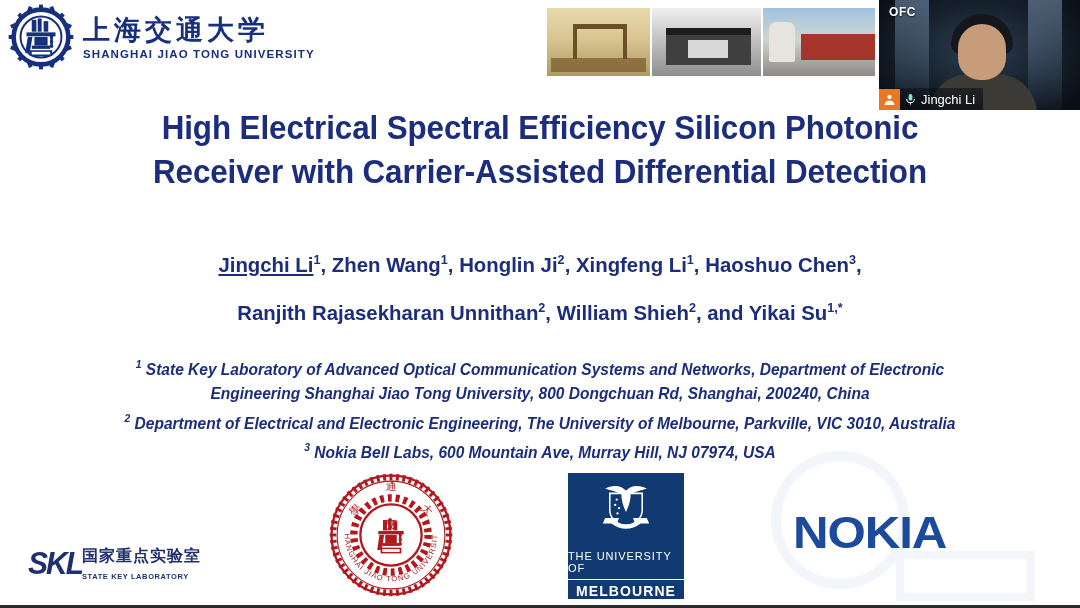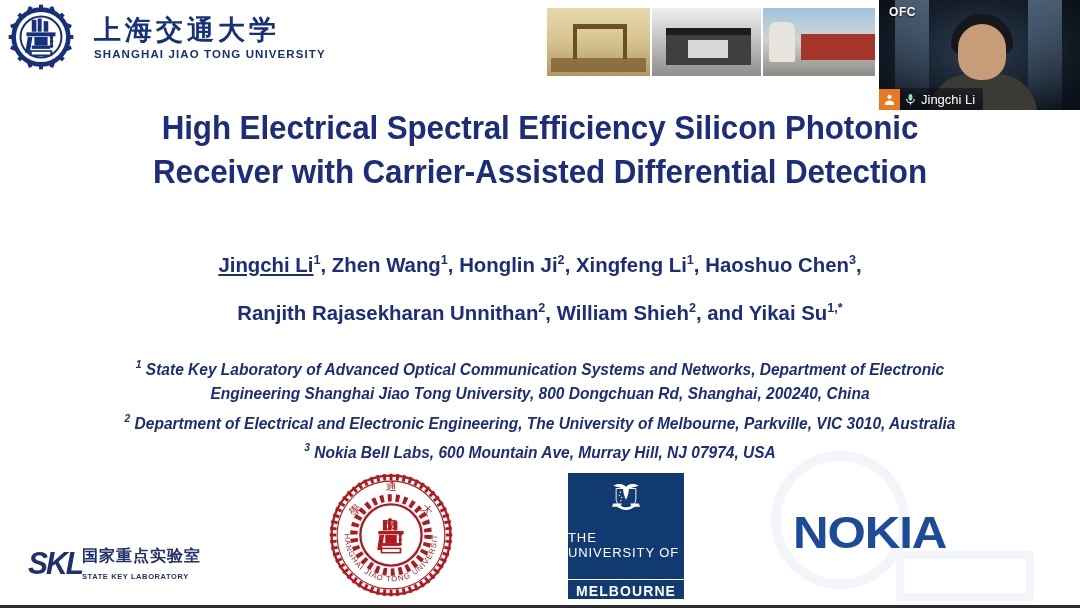--- a/index.html
+++ b/index.html
@@ -11,21 +11,21 @@
   }
   #slide {
     position:relative; width:1080px; height:608px;
     background:#ffffff; overflow:hidden;
     border-bottom:3px solid #2b2b2b;
   }
 
   
   .hdr-logo {
     position:absolute; left:8px; top:4px;
-    display:flex; align-items:center; gap:20px;
+    display:flex; align-items:center; gap:9px;
   }
   .sjtu-gear { width:66px; height:66px; flex:0 0 auto; }
   .hdr-words { display:flex; flex-direction:column; justify-content:center; }
   .cn-name {
     font-family:"DejaVu Sans", sans-serif;
     font-size:27px; font-weight:bold; color:#16307e;
     letter-spacing:4px; line-height:1.15;
   }
   .en-name {
     font-size:11.5px; font-weight:bold; color:#16307e;
@@ -123,22 +123,22 @@
   .seal {
     position:absolute; left:322px; top:470px; width:138px; height:130px;
   }
 
   .melb {
     position:absolute; left:568px; top:473px; width:116px; height:126px;
     background:#123a72; display:flex; flex-direction:column;
     align-items:center; justify-content:flex-start; padding-top:8px;
   }
   .melb .crest{width:62px;height:58px;}
-  .melb-t1{color:#fff;font-size:13px;letter-spacing:.9px;margin-top:18px;
-    border-bottom:1px solid #fff;padding-bottom:19px;}
+  .melb-t1{color:#fff;font-size:11px;letter-spacing:.9px;margin-top:18px;
+    border-bottom:1px solid #fff;padding-bottom:5px;}
   .melb-t2{color:#fff;font-size:14px;font-weight:bold;letter-spacing:1.1px;margin-top:3px;}
 
   .nokia {
     position:absolute; left:793px; top:508px;
     color:#1c4b9b; font-size:44px; font-weight:bold;
     letter-spacing:-1px; transform:scaleX(1.12); transform-origin:0 50%;
   }
   .watermark{
     position:absolute; left:690px; top:450px; width:380px; height:158px;
     opacity:.055; pointer-events:none;

